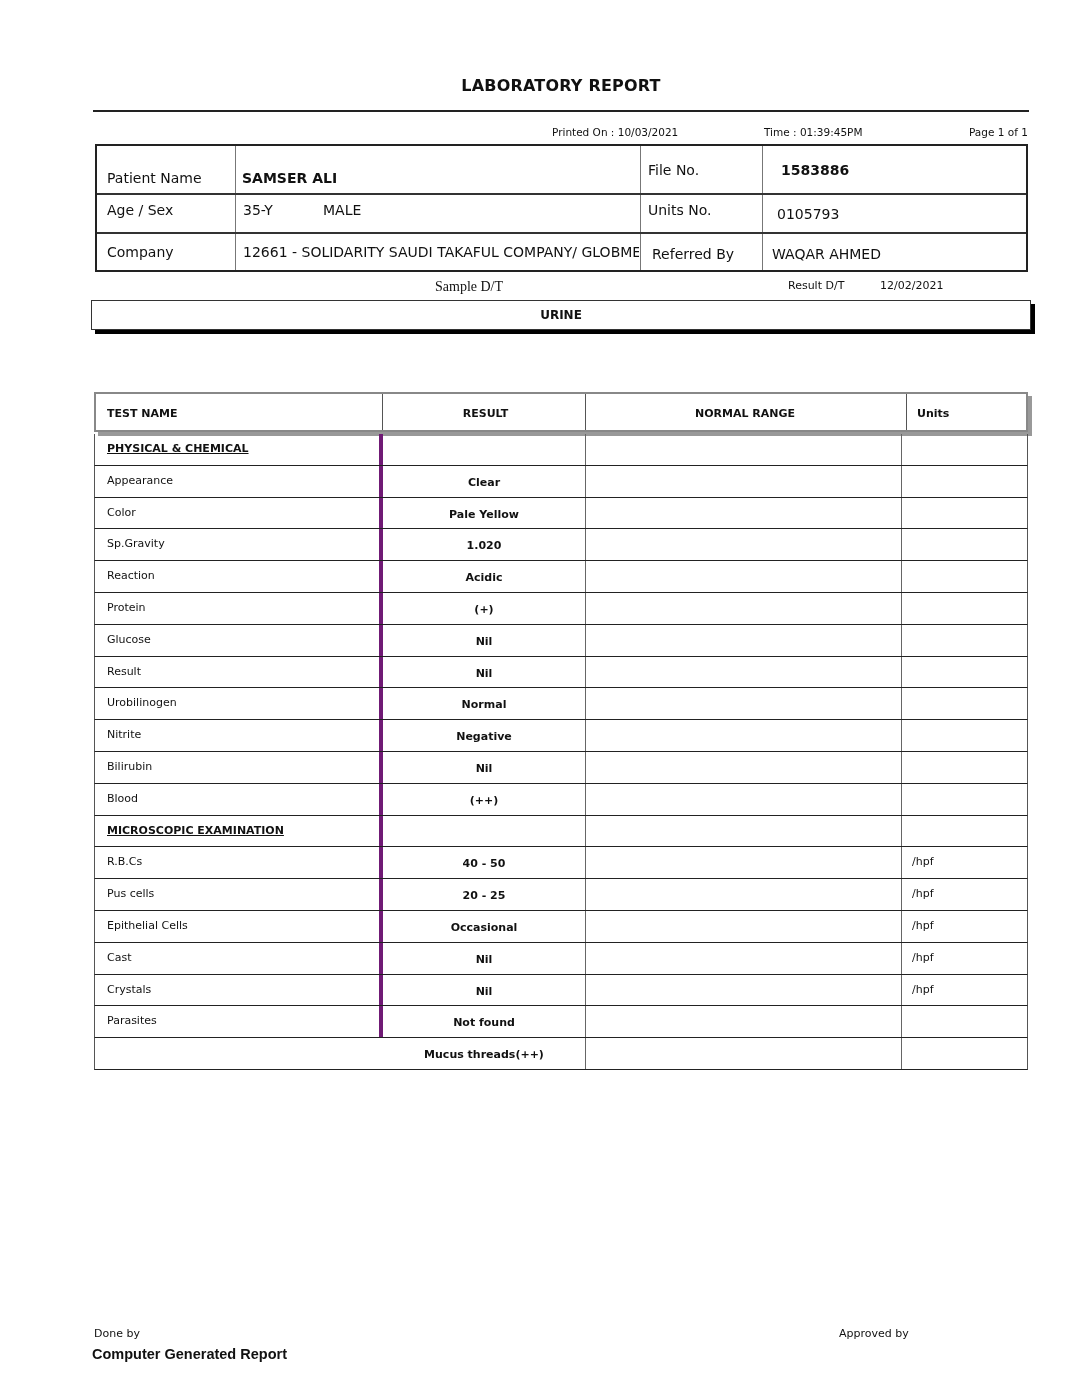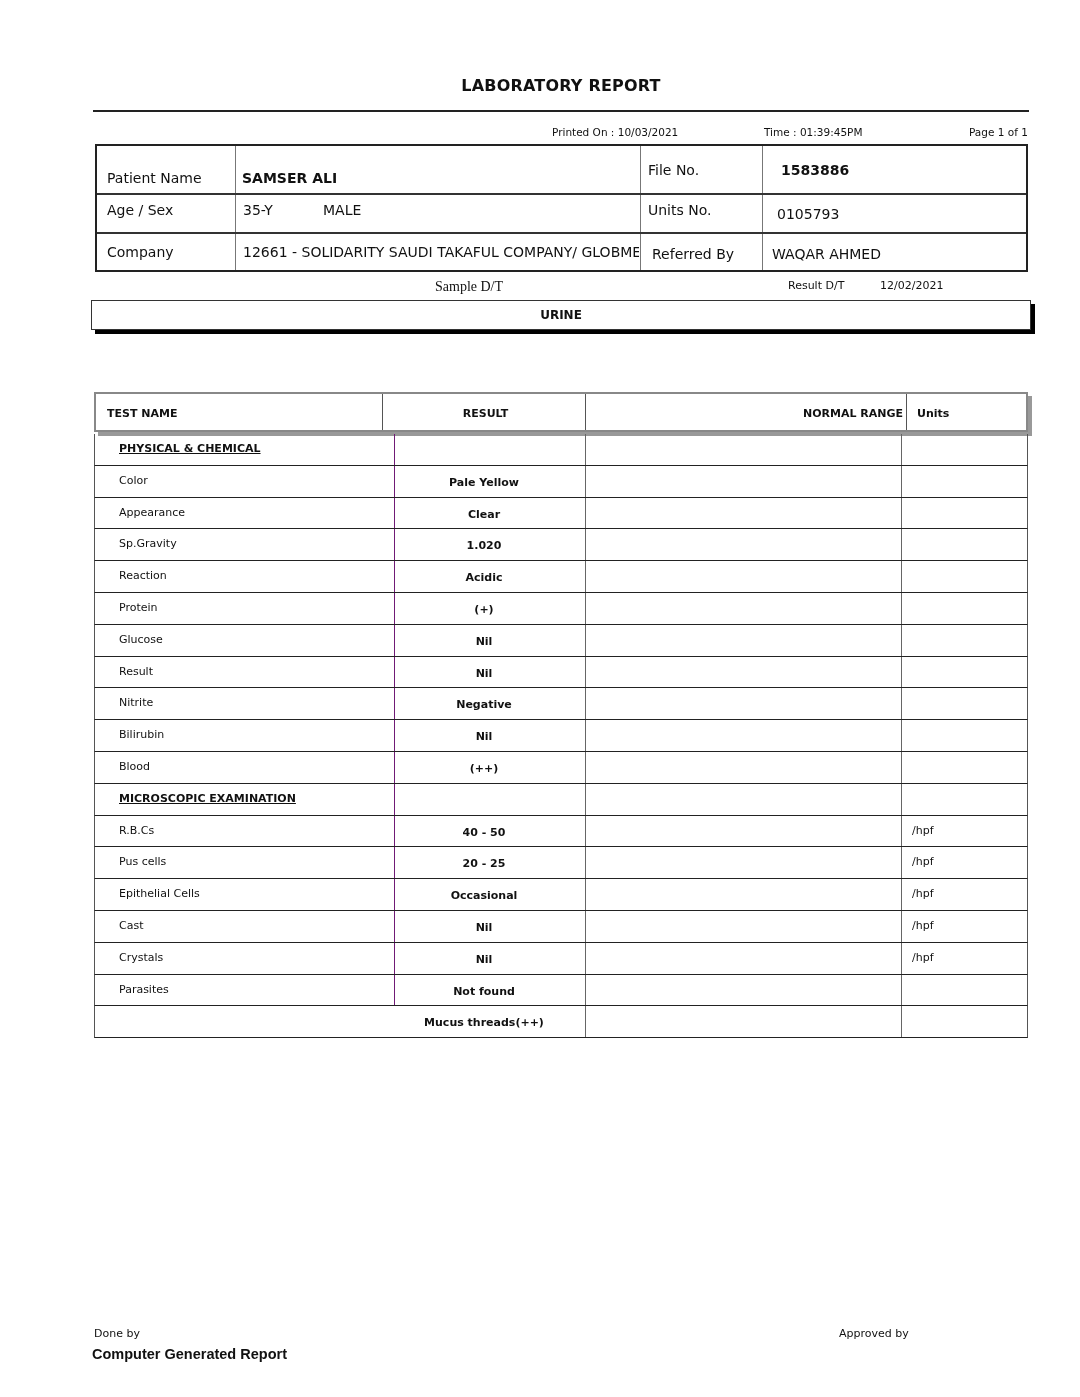--- a/index.html
+++ b/index.html
@@ -44,21 +44,21 @@
   }
   .thead .h { position: absolute; top: 13px; font-size: 11px; font-weight: bold; }
   .thead .hv { position: absolute; top: 0; bottom: 0; width: 0; border-left: 1px solid #555; }
 
   .tbody { top: 434px; left: 94px; width: 934px; }
   .row {
     position: relative; height: 31.8px; box-sizing: border-box;
     border-bottom: 1.5px solid #222; border-left: 1px solid #555; border-right: 1px solid #555;
   }
   .row .c { position: absolute; top: 0; bottom: 0; box-sizing: border-box; }
-  .row .c1 { left: 12px; width: 288px; border-right: 1px solid #701a75; }
+  .row .c1 { left: 0; width: 288px; border-right: 4px solid #701a75; }
   .row .c2 { left: 288px; width: 203px; border-right: 1px solid #666; }
   .row .c3 { left: 491px; width: 316px; border-right: 1px solid #666; }
   .row .c4 { left: 807px; right: 0; }
   .row .name { position: absolute; left: 12px; top: 8px; font-size: 11px; }
   .row .res { position: absolute; left: 0; right: 0; top: 10px; text-align: center; font-size: 11px; font-weight: bold; }
   .row .unit { position: absolute; left: 10px; top: 8px; font-size: 11px; }
   .row .group { position: absolute; left: 12px; top: 8px; font-size: 11px; font-weight: bold; text-decoration: underline; }
 
   .footer-done { top: 1327px; left: 94px; font-size: 11px; }
   .footer-approved { top: 1327px; left: 839px; font-size: 11px; }
@@ -102,64 +102,64 @@
 <div class="abs resultdt">Result D/T</div>
 <div class="abs resultdt-val">12/02/2021</div>
 
 <div class="abs section-box">URINE</div>
 
 <div class="abs thead">
   <div class="h" style="left:11px">TEST NAME</div>
   <div class="hv" style="left:286px"></div>
   <div class="h" style="left:288px; width:203px; text-align:center">RESULT</div>
   <div class="hv" style="left:489px"></div>
-  <div class="h" style="left:491px; width:316px; text-align:right">NORMAL RANGE</div>
+  <div class="h" style="left:491px; width:316px; text-align:center">NORMAL RANGE</div>
   <div class="hv" style="left:810px"></div>
   <div class="h" style="left:821px">Units</div>
 </div>
 
 <div class="abs tbody" id="tbody">
     <div class="row">
       <div class="c c1">
         <span class="group">PHYSICAL &amp; CHEMICAL </span>
       </div>
       <div class="c c2"></div>
       <div class="c c3"></div>
       <div class="c c4"></div>
     </div>
     <div class="row">
       <div class="c c1">
+        <span class="name">Appearance</span>
+      </div>
+      <div class="c c2">
+        <span class="res">Clear</span>
+      </div>
+      <div class="c c3">
+        <span class="unit"></span>
+      </div>
+      <div class="c c4">
+        <span class="unit"></span>
+      </div>
+    </div>
+    <div class="row">
+      <div class="c c1">
         <span class="name">Color</span>
       </div>
       <div class="c c2">
         <span class="res">Pale Yellow</span>
       </div>
       <div class="c c3">
         <span class="unit"></span>
       </div>
       <div class="c c4">
         <span class="unit"></span>
       </div>
     </div>
     <div class="row">
       <div class="c c1">
-        <span class="name">Appearance</span>
-      </div>
-      <div class="c c2">
-        <span class="res">Clear</span>
-      </div>
-      <div class="c c3">
-        <span class="unit"></span>
-      </div>
-      <div class="c c4">
-        <span class="unit"></span>
-      </div>
-    </div>
-    <div class="row">
-      <div class="c c1">
         <span class="name">Sp.Gravity</span>
       </div>
       <div class="c c2">
         <span class="res">1.020</span>
       </div>
       <div class="c c3">
         <span class="unit"></span>
       </div>
       <div class="c c4">
         <span class="unit"></span>
@@ -206,20 +206,34 @@
       <div class="c c4">
         <span class="unit"></span>
       </div>
     </div>
     <div class="row">
       <div class="c c1">
         <span class="name">Result</span>
       </div>
       <div class="c c2">
         <span class="res">Nil</span>
+      </div>
+      <div class="c c3">
+        <span class="unit"></span>
+      </div>
+      <div class="c c4">
+        <span class="unit"></span>
+      </div>
+    </div>
+    <div class="row">
+      <div class="c c1">
+        <span class="name">Urobilinogen</span>
+      </div>
+      <div class="c c2">
+        <span class="res">Normal</span>
       </div>
       <div class="c c3">
         <span class="unit"></span>
       </div>
       <div class="c c4">
         <span class="unit"></span>
       </div>
     </div>
     <div class="row">
       <div class="c c1">

